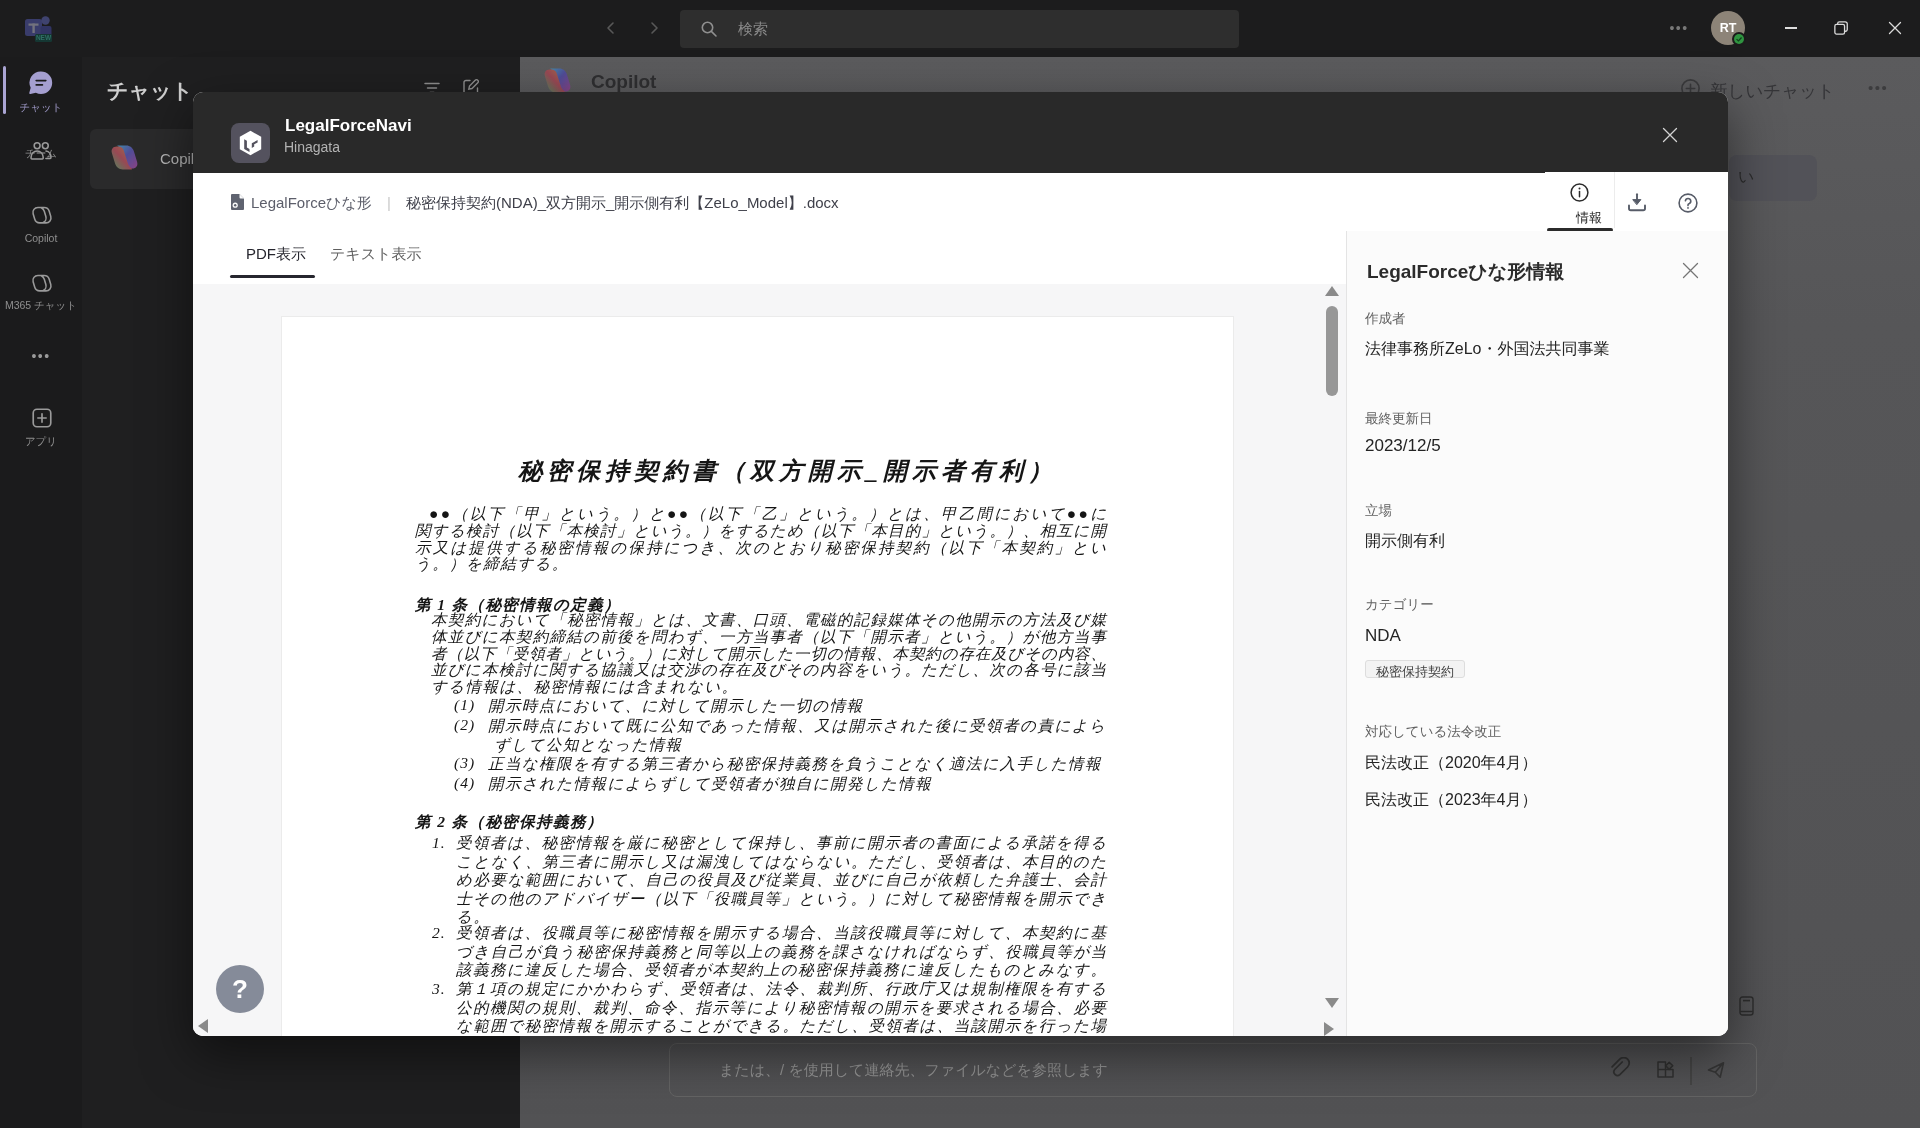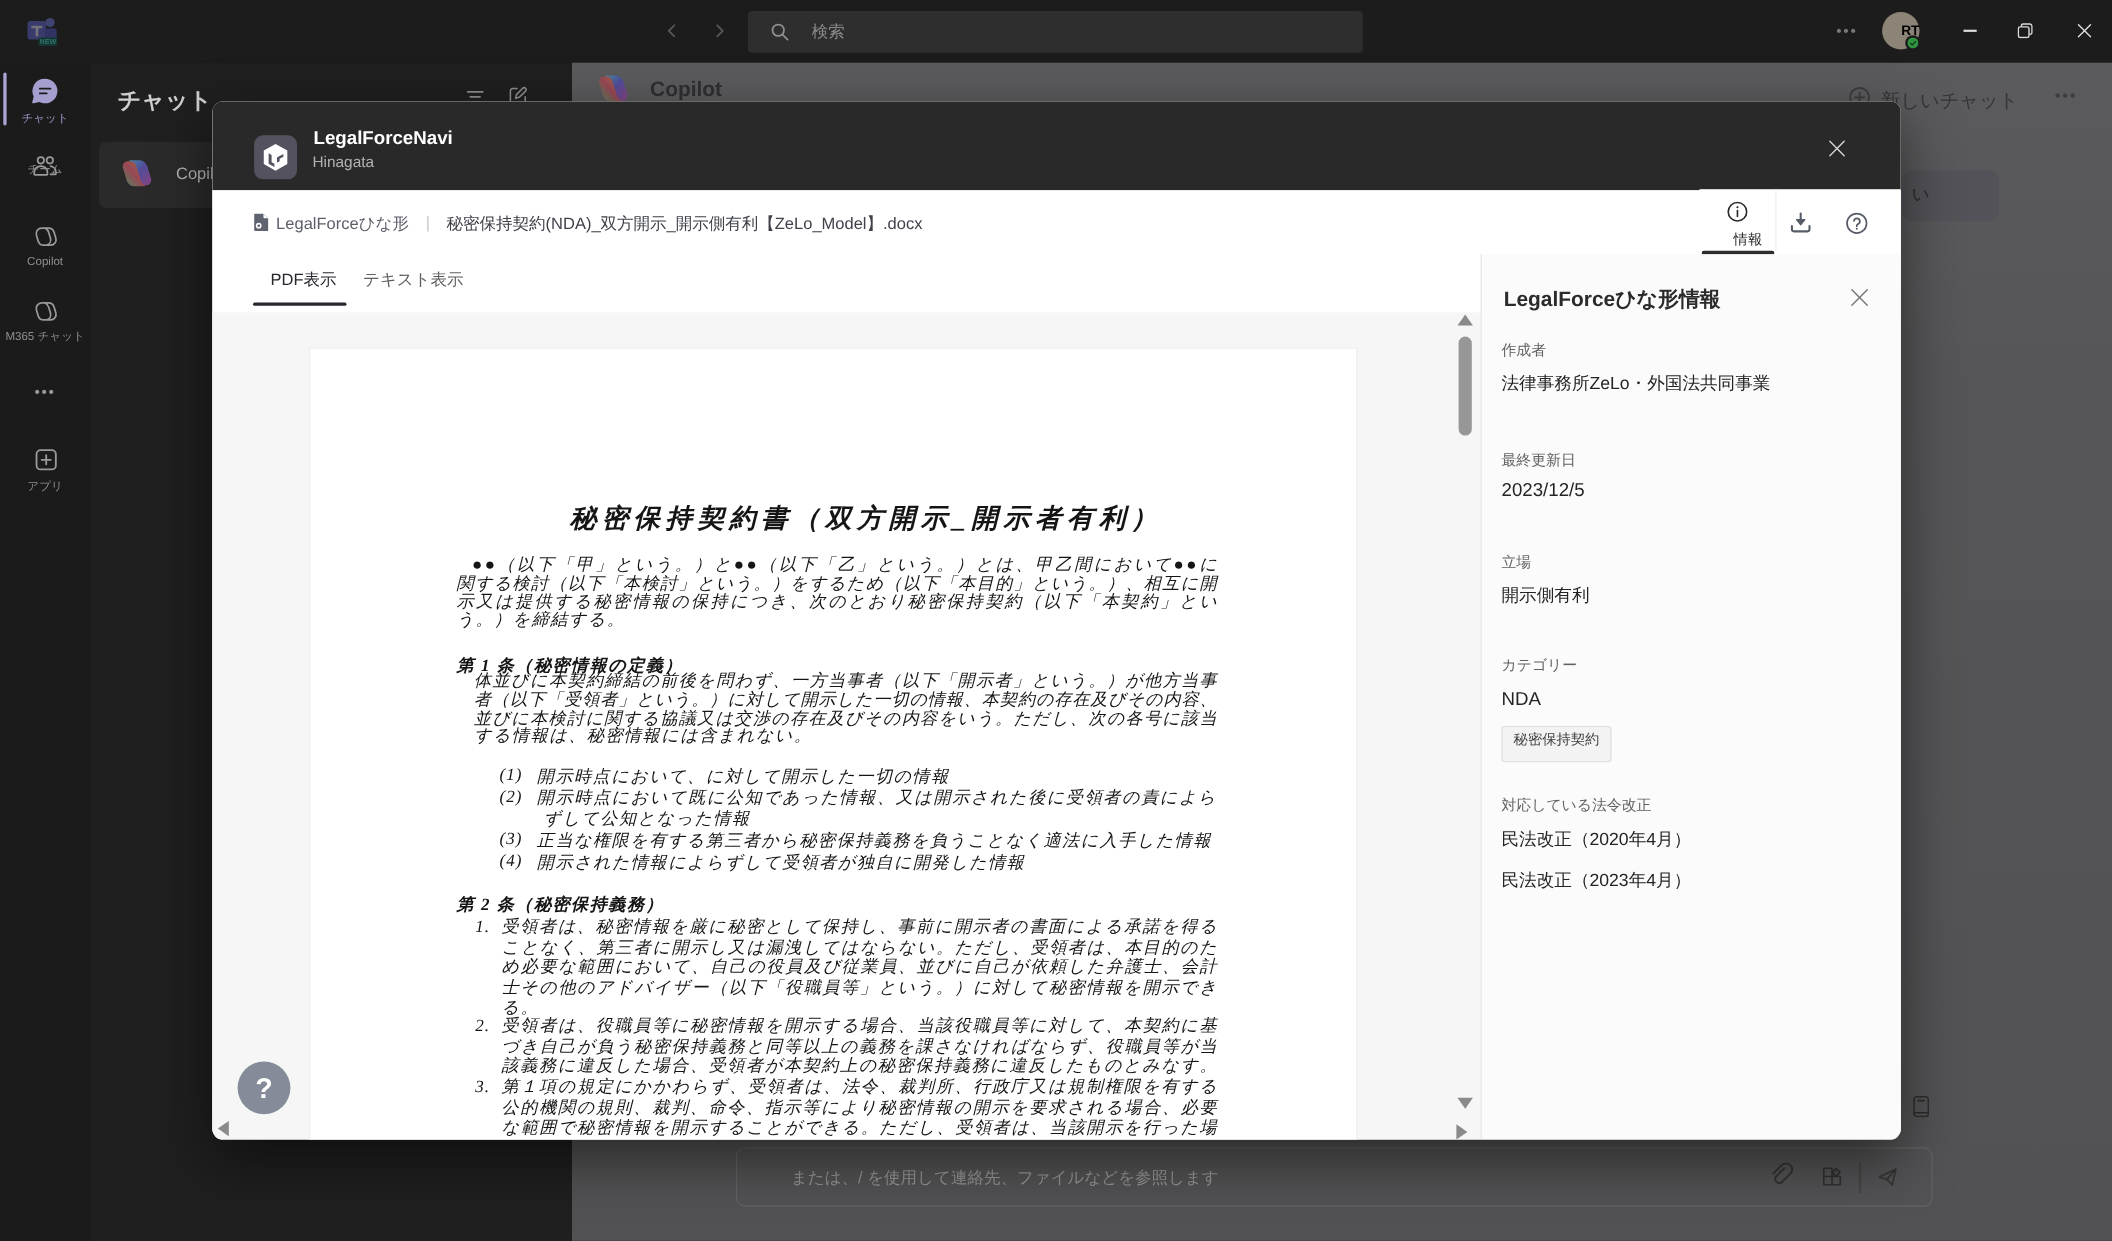--- a/index.html
+++ b/index.html
@@ -66,21 +66,21 @@
     </svg>
   <div id="searchbox">
     <svg class="abs" style="left:20px;top:10px" width="18" height="18" viewBox="0 0 18 18" fill="none" stroke="#8f8f8f" stroke-width="1.6" stroke-linecap="round">
         <circle cx="7.5" cy="7.5" r="5.2"></circle>
         <path d="M11.6 11.6 L16 16"></path>
       </svg>
     <span class="abs" style="left:58px;top:10px;font-size:15px;color:#8a8a8a">検索</span>
   </div>
 
   <div class="abs" style="left:1666px;top:20px;width:26px;text-align:center;color:#787878;font-size:14px;letter-spacing:1.5px">•••</div>
-  <div class="abs" style="left:1711px;top:11px;width:34px;height:34px;border-radius:50%;background:#8d8478;color:#000000;font-size:12.5px;font-weight:bold;text-align:right;line-height:34px">RT</div>
+  <div class="abs" style="left:1711px;top:11px;width:34px;height:34px;border-radius:50%;background:#8d8478;color:#ffffff;font-size:12.5px;font-weight:bold;text-align:center;line-height:34px">RT</div>
   <div class="abs" style="left:1732px;top:32px;width:14px;height:14px;border-radius:50%;background:#1b1b1b"></div>
   <svg class="abs" style="left:1734px;top:34px" width="10" height="10" viewBox="0 0 9 9">
       <circle cx="4.5" cy="4.5" r="4.5" fill="#2f9440"></circle>
       <path d="M2.3 4.6 L4 6.2 L6.8 3.2" stroke="#10421c" stroke-width="1.2" fill="none"></path>
     </svg>
   <div class="abs" style="left:1785px;top:27px;width:12px;height:2px;background:#dddddd"></div>
   <svg class="abs" style="left:1834px;top:21px" width="14" height="14" viewBox="0 0 13 13" fill="none" stroke="#dadada" stroke-width="1.2">
       <rect x="0.8" y="3.2" width="9" height="9" rx="1.5"></rect>
       <path d="M3.4 3 V2.3 a1.5 1.5 0 0 1 1.5 -1.5 H10.5 a1.8 1.8 0 0 1 1.8 1.8 V8 a1.5 1.5 0 0 1 -1.5 1.5 H10"></path>
     </svg>
@@ -258,20 +258,21 @@
           <div id="doctext">
       <div class="dline" style="left:236px;top:138px;font-size:24px;font-weight:bold;letter-spacing:5px">秘密保持契約書（双方開示_開示者有利）</div>
       <div class="djust" style="left:133px;top:189px;width:691px">
         <div style="text-indent:14px">●●（以下「甲」という。）と●●（以下「乙」という。）とは、甲乙間において●●に</div>
         <div>関する検討（以下「本検討」という。）をするため（以下「本目的」という。）、相互に開</div>
         <div>示又は提供する秘密情報の保持につき、次のとおり秘密保持契約（以下「本契約」とい</div>
         <div class="dplain">う。）を締結する。</div>
       </div>
       <div class="dline" style="left:133px;top:278px;font-weight:bold">第 1 条（秘密情報の定義）</div>
       <div class="djust" style="left:149px;top:295px;width:675px">
+        <div>本契約において「秘密情報」とは、文書、口頭、電磁的記録媒体その他開示の方法及び媒</div>
         <div>体並びに本契約締結の前後を問わず、一方当事者（以下「開示者」という。）が他方当事</div>
         <div>者（以下「受領者」という。）に対して開示した一切の情報、本契約の存在及びその内容、</div>
         <div>並びに本検討に関する協議又は交渉の存在及びその内容をいう。ただし、次の各号に該当</div>
         <div class="dplain">する情報は、秘密情報には含まれない。</div>
       </div>
       <div class="dnum" style="left:172px;top:379px">(1)</div>
       <div class="dline" style="left:206px;top:379px">開示時点において、に対して開示した一切の情報</div>
       <div class="dnum" style="left:172px;top:398.6px">(2)</div>
       <div class="djust" style="left:206px;top:398.6px;width:617px;line-height:19.3px">
         <div>開示時点において既に公知であった情報、又は開示された後に受領者の責によら</div>
@@ -320,19 +321,19 @@
           <path d="M1.5 1.5 L15.5 15.5 M15.5 1.5 L1.5 15.5"></path>
         </svg>
       <div class="plabel abs" style="left:18px;top:79px">作成者</div>
       <div class="pvalue abs" style="left:18px;top:108px">法律事務所ZeLo・外国法共同事業</div>
       <div class="plabel abs" style="left:18px;top:179px">最終更新日</div>
       <div class="pvalue abs" style="left:18px;top:205px;font-size:17px">2023/12/5</div>
       <div class="plabel abs" style="left:18px;top:271px">立場</div>
       <div class="pvalue abs" style="left:18px;top:300px">開示側有利</div>
       <div class="plabel abs" style="left:18px;top:365px">カテゴリー</div>
       <div class="pvalue abs" style="left:18px;top:395px;font-size:17px">NDA</div>
-      <div class="abs" style="left:18px;top:429px;height:33px;padding:0 10px;background:#f3f3f3;border:1px solid #dddddd;border-radius:3px;font-size:13px;color:#424242;line-height:21px;display:inline-block">秘密保持契約</div>
+      <div class="abs" style="left:18px;top:429px;height:18px;padding:0 10px;background:#f3f3f3;border:1px solid #dddddd;border-radius:3px;font-size:13px;color:#424242;line-height:21px;display:inline-block">秘密保持契約</div>
       <div class="plabel abs" style="left:18px;top:492px">対応している法令改正</div>
       <div class="pvalue abs" style="left:18px;top:522px">民法改正（2020年4月）</div>
       <div class="pvalue abs" style="left:18px;top:559px">民法改正（2023年4月）</div>
     </div>
   </div>
 </div>
 
 </body></html>

